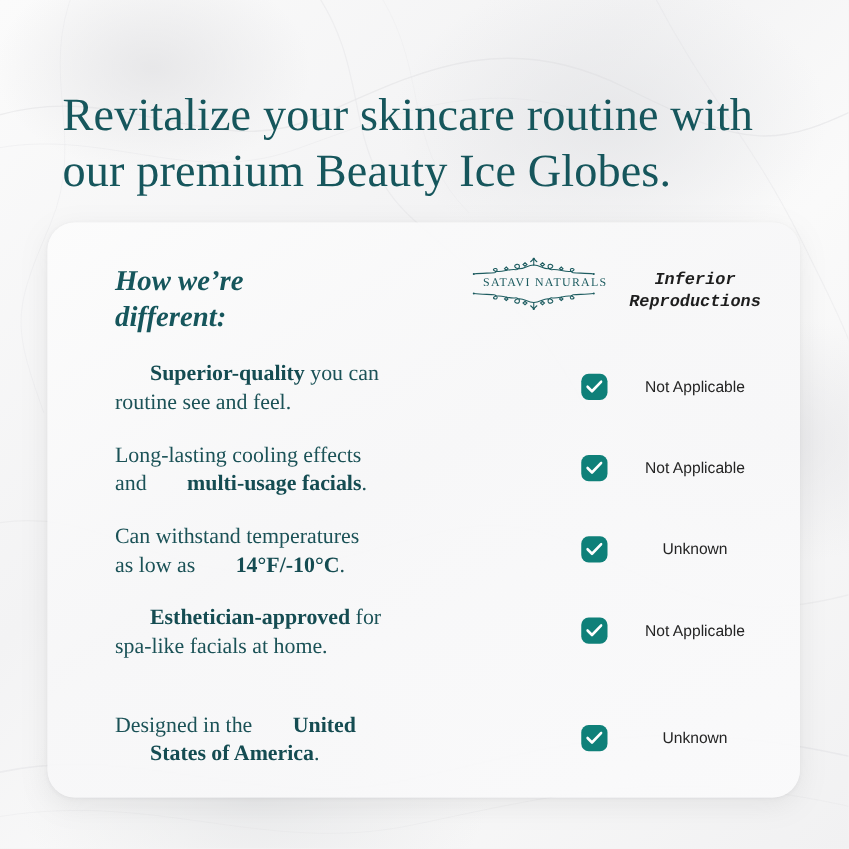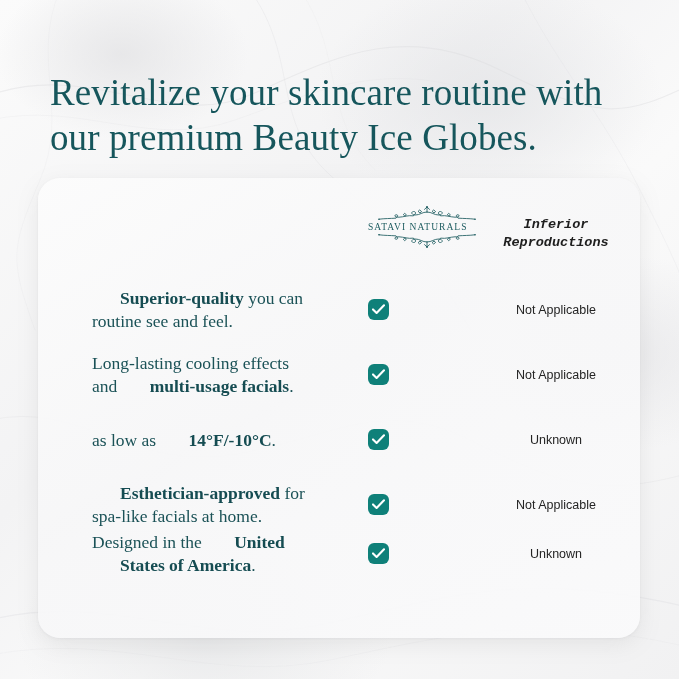--- a/index.html
+++ b/index.html
@@ -57,21 +57,21 @@
     width: 602px;
     height: 460px;
     border-radius: 22px;
     background: linear-gradient(150deg, rgba(252,252,252,0.93) 0%, rgba(247,247,248,0.92) 45%, rgba(250,250,251,0.93) 100%);
     box-shadow: 0 6px 22px rgba(120,120,125,0.13), 0 1px 3px rgba(120,120,125,0.08);
     overflow: hidden;
   }
 
   
   .col-left   { position: absolute; left: 54px;  width: 276px; }
-  .col-mid    { position: absolute; left: 330px; width: 118px; text-align: left; }
+  .col-mid    { position: absolute; left: 330px; width: 118px; text-align: right; }
   .col-right  { position: absolute; left: 448px; width: 140px; text-align: center; }
 
   
   .hdr { position: absolute; top: 26px; height: 72px; left: 0; right: 0; }
 
   .hdr-title {
     font-family: "Liberation Serif", "DejaVu Serif", serif;
     font-weight: bold;
     font-style: italic;
     font-size: 23px;
@@ -165,20 +165,24 @@
 
   <div class="headline">
     <span class="ln">Revitalize your skincare routine with</span>
     <span class="ln">our premium Beauty Ice Globes.</span>
   </div>
 
   <div class="card">
 
     <div class="hdr">
 
+      <div class="col-left hdr-title">
+        <span class="ln">How we’re</span>
+        <span class="ln">different:</span>
+      </div>
 
       <div class="col-mid logo">
         <svg class="logo-orn" width="104" height="15" viewBox="0 0 104 15" fill="none" aria-hidden="true">
           <g stroke="#1d5c60" stroke-width="0.85" fill="none" stroke-linecap="round">
             <path d="M52 1 L52 6"></path>
             <path d="M49.5 3.4 L52 1 L54.5 3.4"></path>
             <path d="M52 6 C 47 6, 45 9, 40.5 9 C 36.5 9, 35.5 6, 38.5 5.5 C 41 5.1, 41.5 8.5, 38.5 9.6"></path>
             <path d="M52 6 C 57 6, 59 9, 63.5 9 C 67.5 9, 68.5 6, 65.5 5.5 C 63 5.1, 62.5 8.5, 65.5 9.6"></path>
             <path d="M38 9.8 C 33 9, 29 11, 24 11.2 C 20 11.4, 18.5 9.5, 21 8.8 C 23 8.3, 23.6 11, 21 11.9"></path>
             <path d="M66 9.8 C 71 9, 75 11, 80 11.2 C 84 11.4, 85.5 9.5, 83 8.8 C 81 8.3, 80.4 11, 83 11.9"></path>
@@ -252,20 +256,21 @@
           <svg width="13" height="11" viewBox="0 0 13 11" fill="none" aria-hidden="true">
               <path d="M1 5.4 L4.6 9 L12 1.3" stroke="#ffffff" stroke-width="2.1" stroke-linecap="round" stroke-linejoin="round"></path>
             </svg>
         </span>
       </div>
       <div class="col-right altcell">Not Applicable</div>
     </div>
 
     <div class="row" style="top:236px;">
       <div class="col-left feat">
+        <span class="ln">Can withstand temperatures</span>
         <span class="ln"><span>as low as </span><b>14°F/-10°C</b><span>.</span></span>
       </div>
       <div class="col-mid checkcell">
         <span class="check">
           <svg width="13" height="11" viewBox="0 0 13 11" fill="none" aria-hidden="true">
               <path d="M1 5.4 L4.6 9 L12 1.3" stroke="#ffffff" stroke-width="2.1" stroke-linecap="round" stroke-linejoin="round"></path>
             </svg>
         </span>
       </div>
       <div class="col-right altcell">Unknown</div>
@@ -279,21 +284,21 @@
       <div class="col-mid checkcell">
         <span class="check">
           <svg width="13" height="11" viewBox="0 0 13 11" fill="none" aria-hidden="true">
               <path d="M1 5.4 L4.6 9 L12 1.3" stroke="#ffffff" stroke-width="2.1" stroke-linecap="round" stroke-linejoin="round"></path>
             </svg>
         </span>
       </div>
       <div class="col-right altcell">Not Applicable</div>
     </div>
 
-    <div class="row" style="top:350px;text-decoration:underline;">
+    <div class="row" style="top:387px;text-decoration:underline;">
       <div class="col-left feat">
         <span class="ln"><span>Designed in the </span><b>United</b></span>
         <span class="ln"><b>States of America</b><span>.</span></span>
       </div>
       <div class="col-mid checkcell">
         <span class="check">
           <svg width="13" height="11" viewBox="0 0 13 11" fill="none" aria-hidden="true">
               <path d="M1 5.4 L4.6 9 L12 1.3" stroke="#ffffff" stroke-width="2.1" stroke-linecap="round" stroke-linejoin="round"></path>
             </svg>
         </span>

